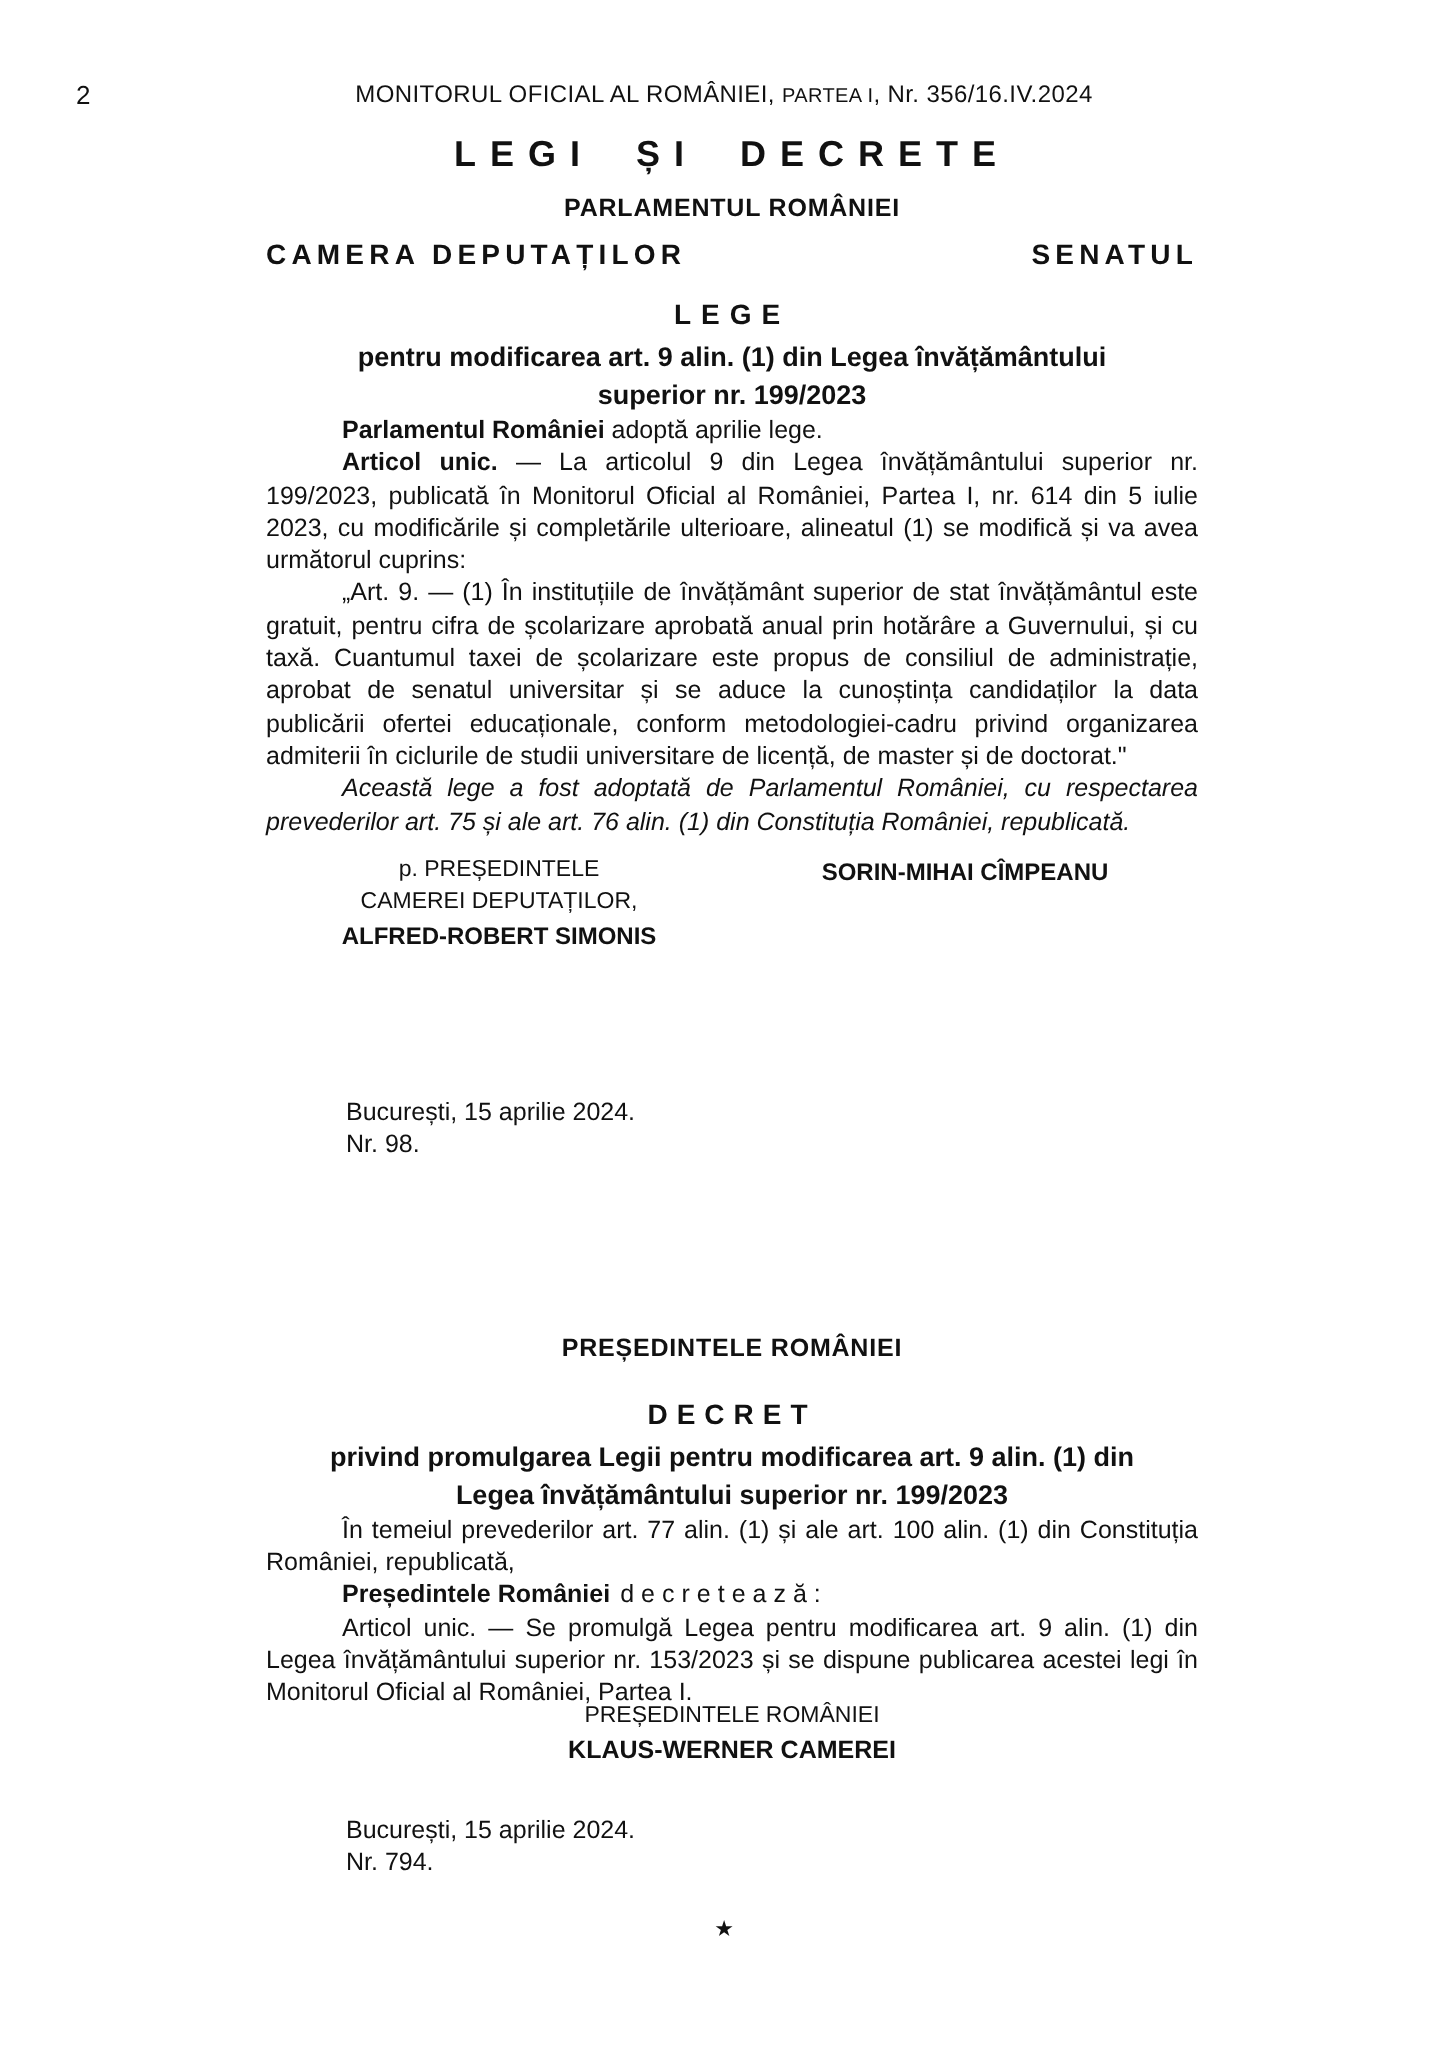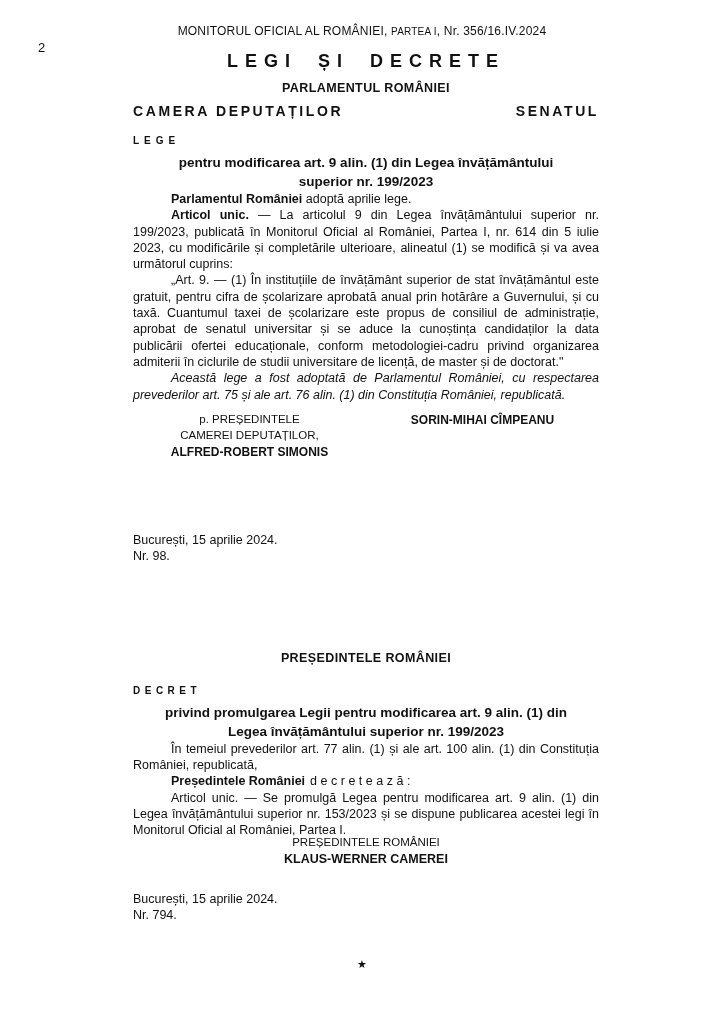--- a/index.html
+++ b/index.html
@@ -9,21 +9,21 @@
     background:#ffffff;
     color:#111;
     font-family:"Liberation Sans", sans-serif;
     overflow:hidden;
   }
   .pageno {
     position:absolute; left:38px; top:40px;
     font-size:13px;
   }
   .running-head {
-    padding-top:24px;
+    padding-top:40px;
     text-align:center;
     font-size:12px;
     letter-spacing:0.2px;
     white-space:nowrap;
   }
   .rh-part { font-size:10px; }
   .content {
     margin-left:133px;
     width:466px;
   }
@@ -43,21 +43,22 @@
   }
   .chambers {
     margin-top:8px;
     display:flex; justify-content:space-between;
     font-size:14px; font-weight:bold;
     letter-spacing:2.6px;
     line-height:14px;
   }
   .act-kind {
     margin-top:14px;
-    font-size:10px; font-weight:bold;
+    text-align:center;
+    font-size:14px; font-weight:bold;
     letter-spacing:5px;
     line-height:18px;
   }
   .kind2 { margin-top:16px; letter-spacing:4.5px; }
   .act-title {
     max-width:432px;
     margin:3px auto 0;
     text-align:center;
     font-size:13.5px; font-weight:bold;
     line-height:19px;
@@ -84,20 +85,21 @@
   }
   .sig-name { font-weight:bold; font-size:12px; margin-top:1px; }
   .sig-center {
     margin-top:-4px;
     text-align:center;
     font-size:11.5px;
     line-height:15px;
   }
   .sig-center .big { font-size:12.5px; line-height:16px; }
   .dateblock {
+    margin-left:40px;
     font-size:12.5px;
     line-height:16px;
   }
   .db1 { margin-top:72px; }
   .db2 { margin-top:24px; }
   .star {
     position:absolute;
     left:0; right:0; top:958px;
     text-align:center;
     font-size:11px;

